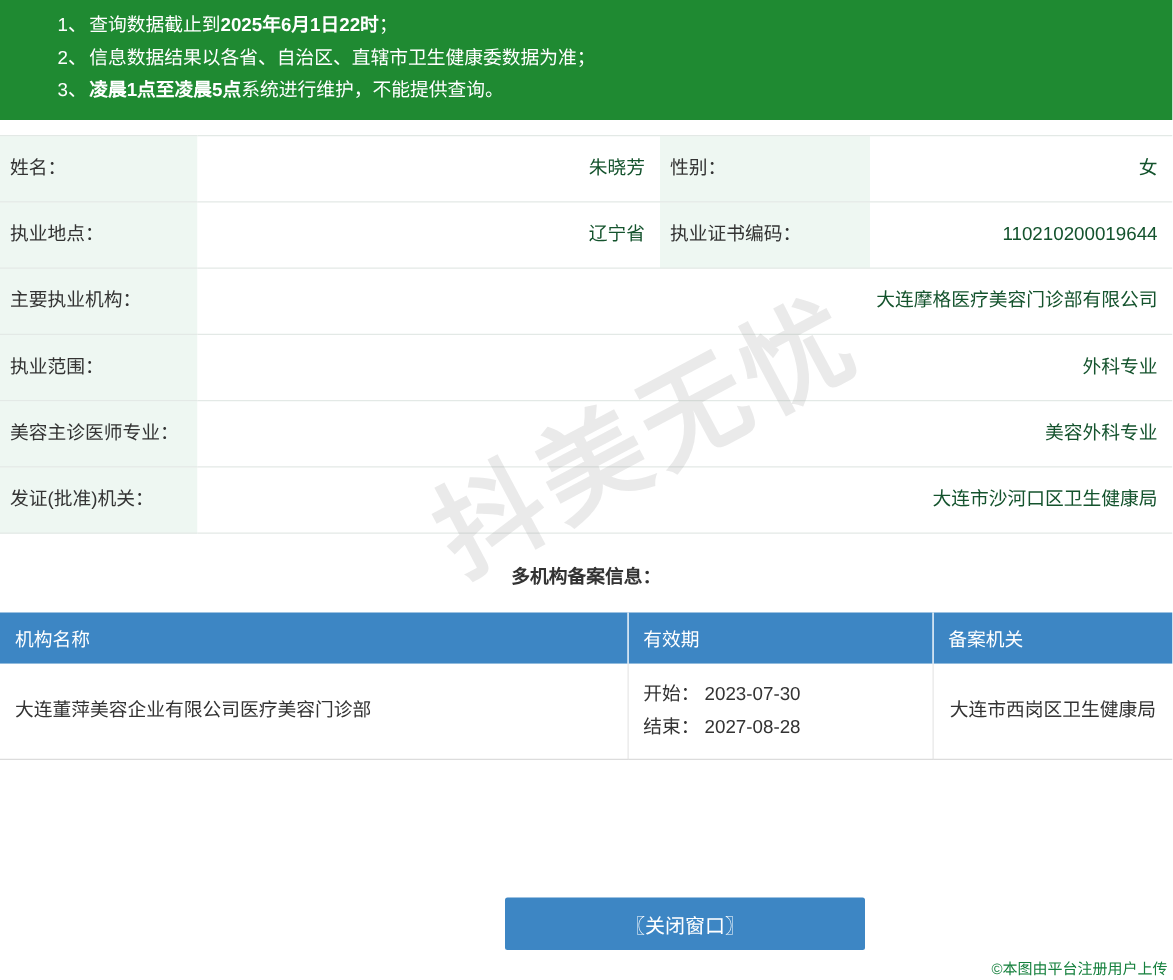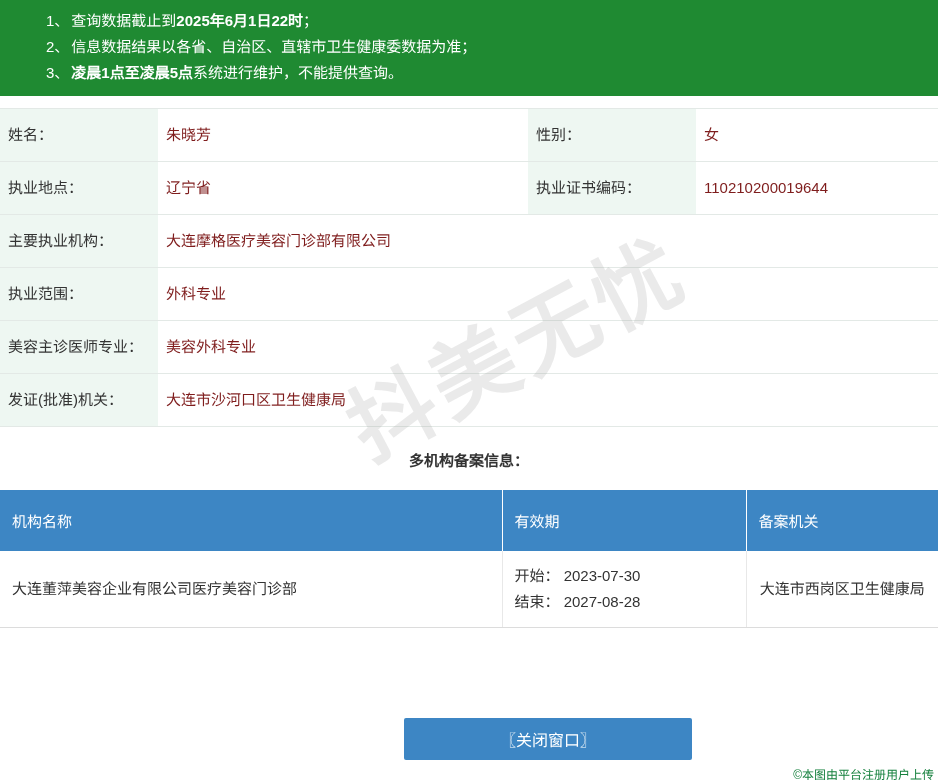--- a/index.html
+++ b/index.html
@@ -57,22 +57,23 @@
     line-height: 24px;
   }
   .cell-label {
     background: #eef7f2;
     color: #333333;
     width: 158px;
     padding-left: 12px;
   }
   .cell-value {
     background: #ffffff;
-    color: #7f1d1d;
+    color: #14532d;
     padding-left: 16px;
+    text-align: right;
   }
   .col-l1 { width: 158px; }
   .col-v1 { width: 370px; }
   .col-l2 { width: 168px; }
   .col-v2 { width: 242px; }
 
   
   .section-title {
     text-align: center;
     font-weight: bold;
@@ -88,21 +89,21 @@
     width: 938px;
     border-collapse: collapse;
     table-layout: fixed;
   }
   .record-table th {
     background: #3d86c4;
     color: #ffffff;
     font-weight: normal;
     font-size: 15px;
     text-align: left;
-    padding: 20px 12px;
+    padding: 10px 12px;
     border-right: 1px solid #ffffff;
   }
   .record-table th:last-child { border-right: none; }
   .record-table td {
     background: #ffffff;
     font-size: 15px;
     line-height: 26px;
     padding: 12px 12px;
     vertical-align: middle;
     border-bottom: 1px solid #dcdcdc;

